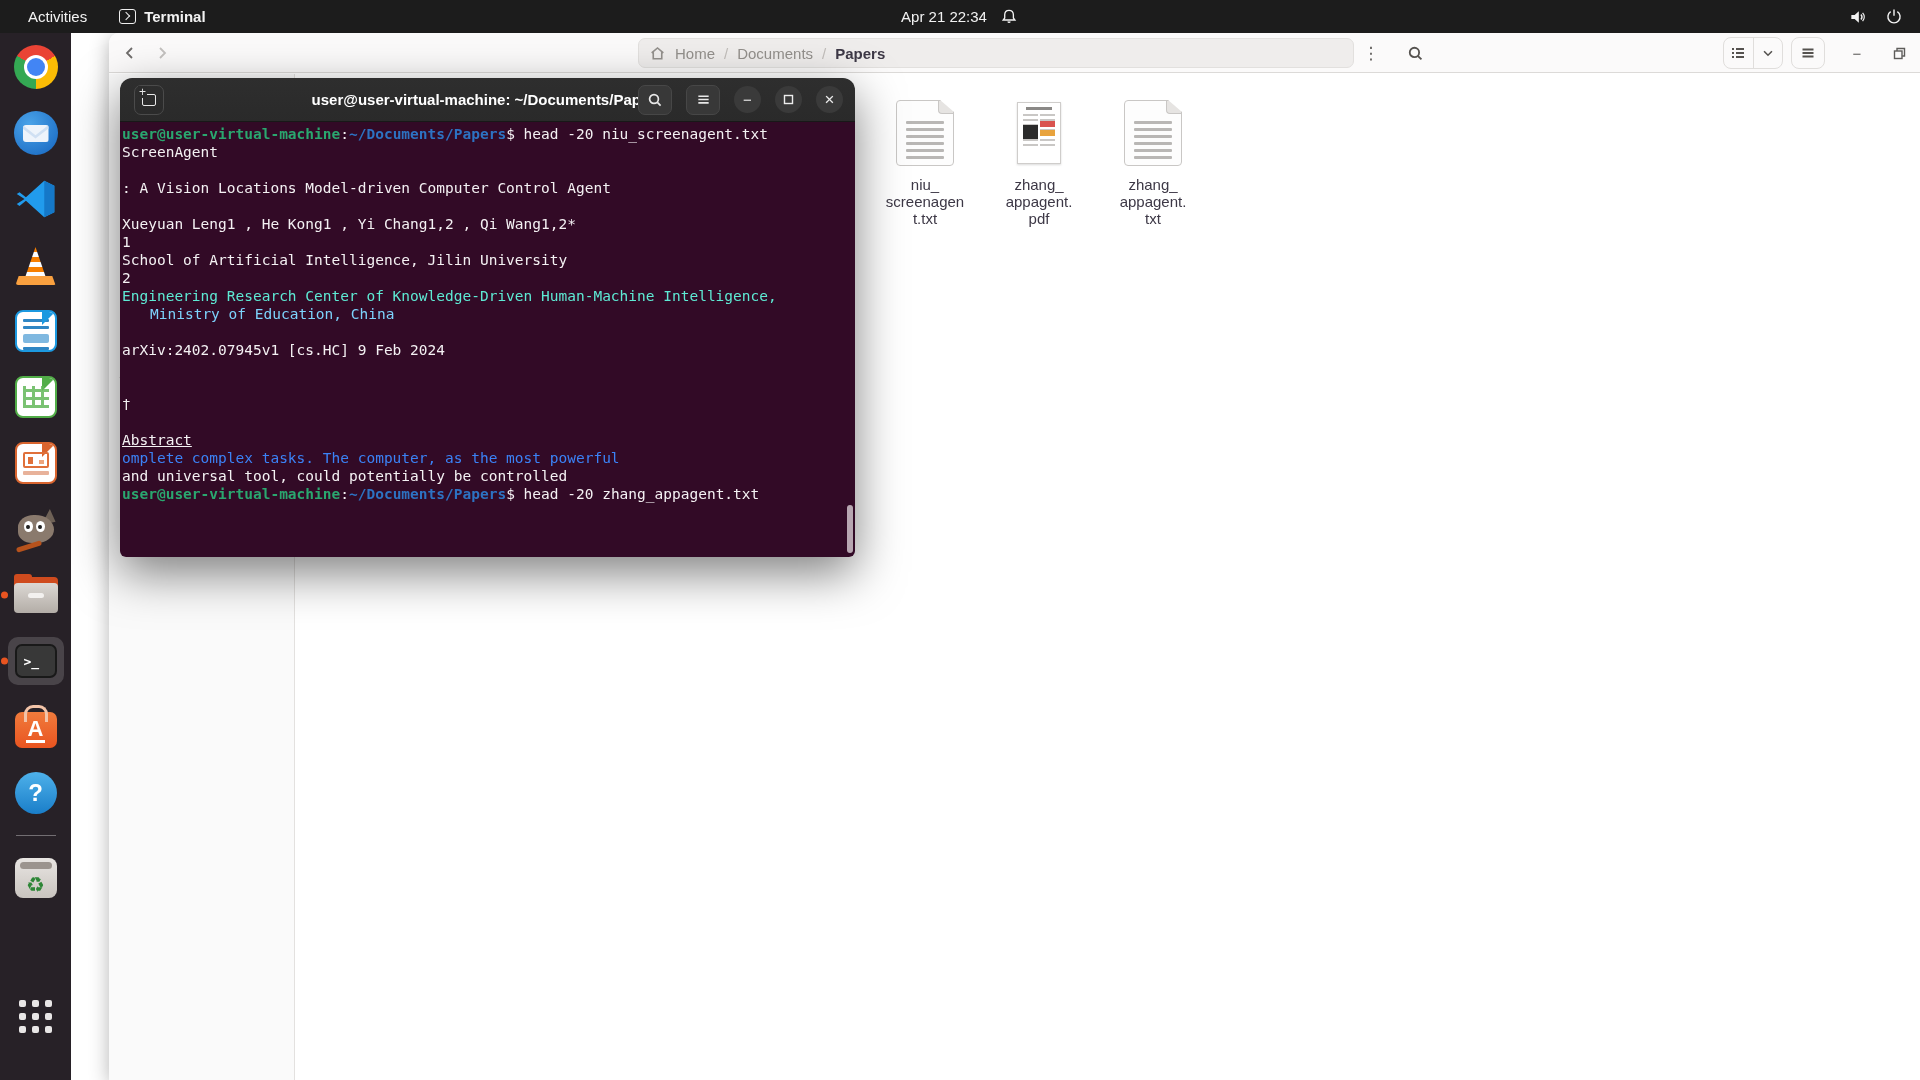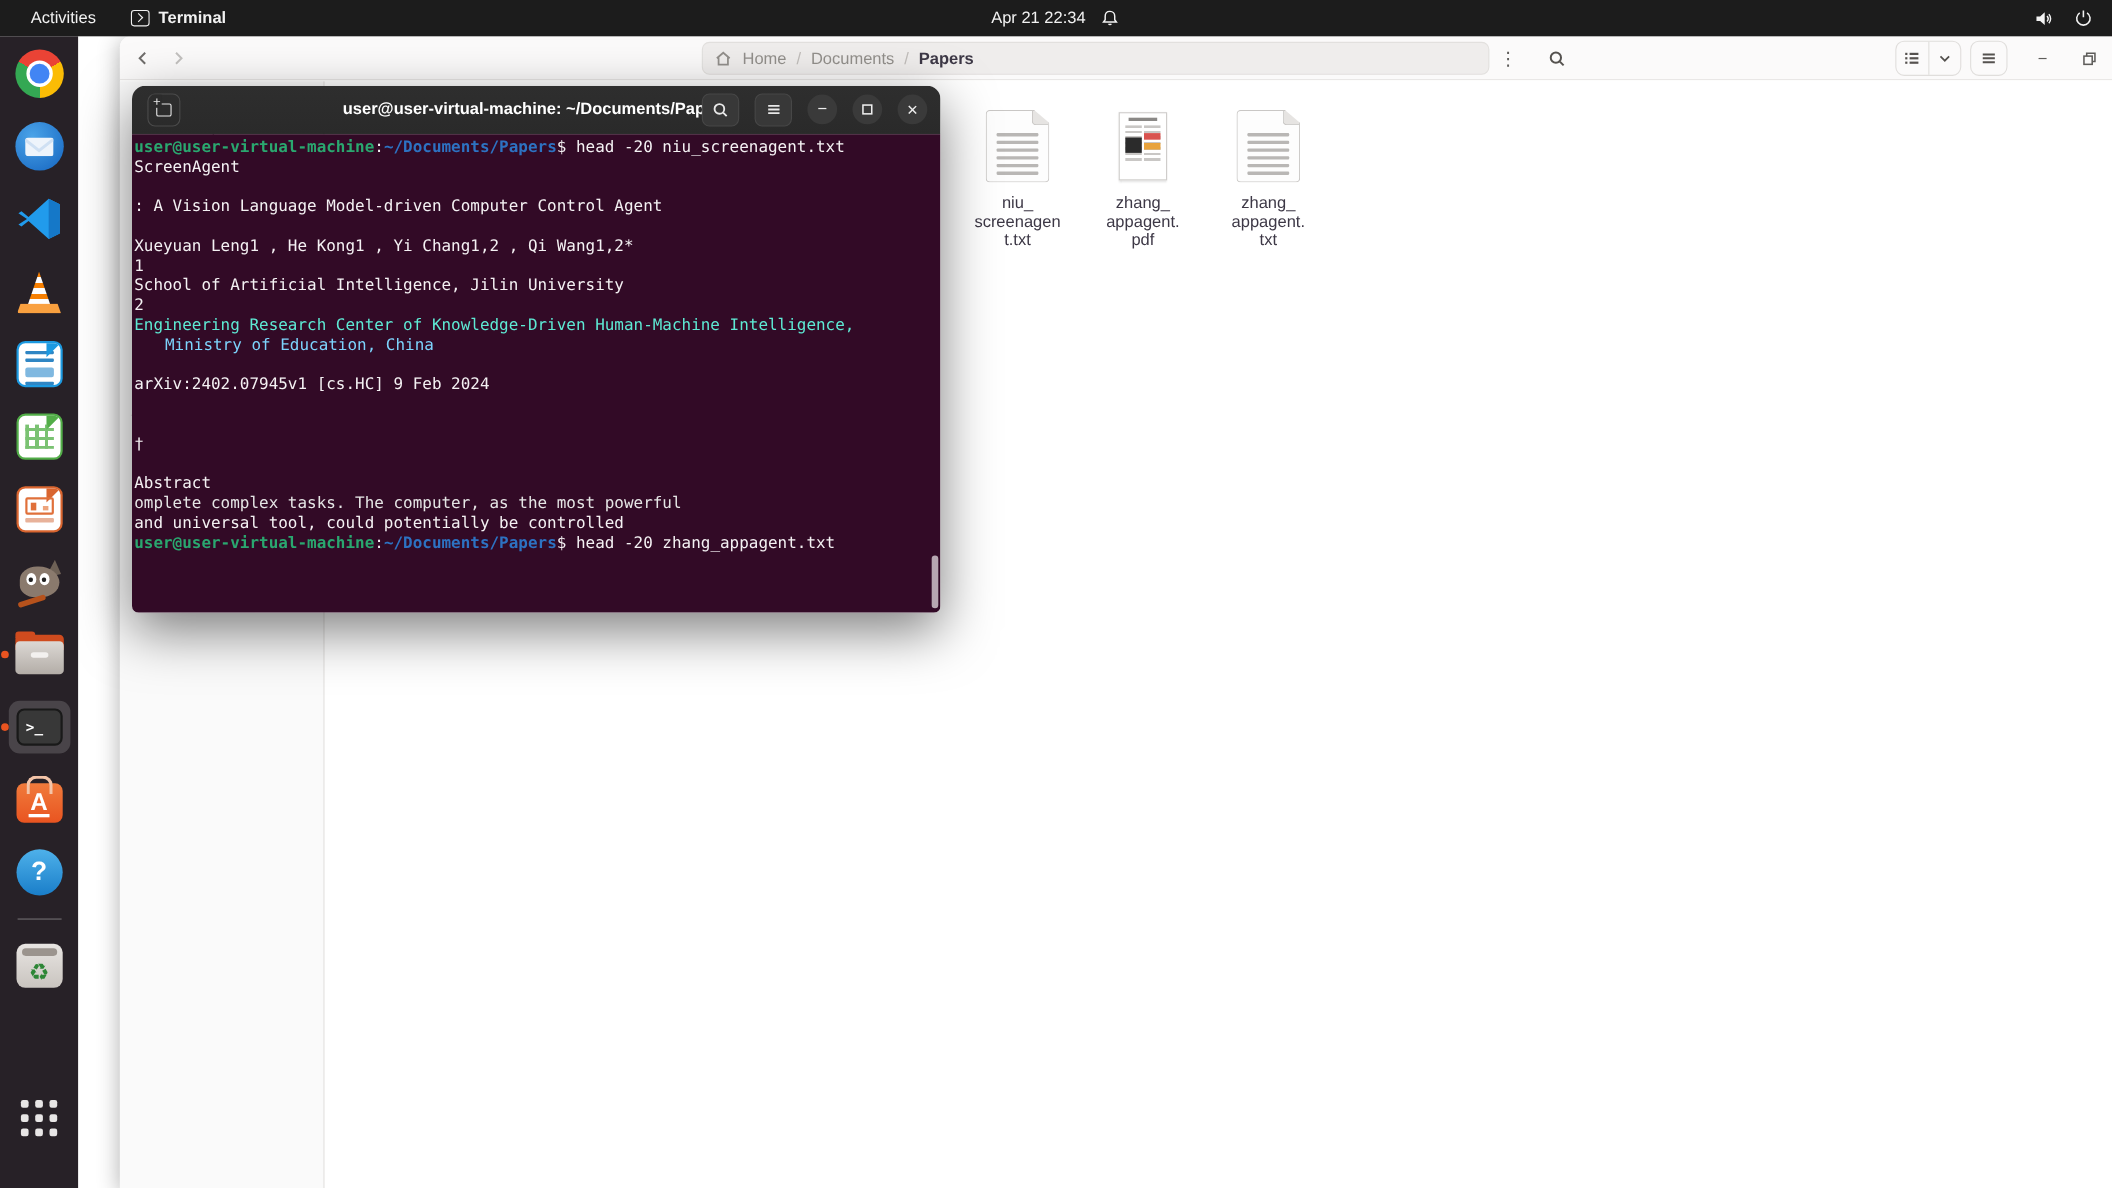--- a/index.html
+++ b/index.html
@@ -560,34 +560,34 @@
           </svg>
       </div>
       <div class="tw-circ" style="font-size:17px">×</div>
     </div>
   </div>
   <div class="tw-body">
     <div id="term-out">
         <div class="tl"><span style="color: rgb(42, 167, 111); font-weight: bold;">user@user-virtual-machine</span><span style="color: rgb(244, 241, 243);">:</span><span style="color: rgb(45, 114, 194); font-weight: bold;">~/Documents/Papers</span><span style="color: rgb(244, 241, 243);">$ head -20 niu_screenagent.txt</span></div>
         <div class="tl"><span style="color: rgb(244, 241, 243);">ScreenAgent</span></div>
         <div class="tl">&nbsp;</div>
-        <div class="tl"><span style="color: rgb(244, 241, 243);">: A Vision Language Model-driven Computer Control Agent</span></div>
+        <div class="tl"><span style="color: rgb(244, 241, 243);">: A Vision Locations Model-driven Computer Control Agent</span></div>
         <div class="tl">&nbsp;</div>
         <div class="tl"><span style="color: rgb(244, 241, 243);">Xueyuan Leng1 , He Kong1 , Yi Chang1,2 , Qi Wang1,2*</span></div>
         <div class="tl"><span style="color: rgb(244, 241, 243);">1</span></div>
         <div class="tl"><span style="color: rgb(244, 241, 243);">School of Artificial Intelligence, Jilin University</span></div>
         <div class="tl"><span style="color: rgb(244, 241, 243);">2</span></div>
         <div class="tl"><span style="color: #5eead4;">Engineering Research Center of Knowledge-Driven Human-Machine Intelligence,</span></div>
         <div class="tl"><span style="color: #7dd3fc; padding-left: 28px;">Ministry of Education, China</span></div>
         <div class="tl">&nbsp;</div>
         <div class="tl"><span style="color: rgb(244, 241, 243);">arXiv:2402.07945v1 [cs.HC] 9 Feb 2024</span></div>
         <div class="tl">&nbsp;</div>
         <div class="tl">&nbsp;</div>
         <div class="tl"><span style="color: rgb(244, 241, 243);">†</span></div>
         <div class="tl">&nbsp;</div>
-        <div class="tl"><span style="color: rgb(244, 241, 243);">Abstract</span></div>
-        <div class="tl"><span style="color: #e5e5e5;">omplete complex tasks. The computer, as the most powerful</span></div>
+        <div class="tl"><span style="color: rgb(244, 241, 243); text-decoration: underline;">Abstract</span></div>
+        <div class="tl"><span style="color: #3b82f6;">omplete complex tasks. The computer, as the most powerful</span></div>
         <div class="tl"><span style="color: rgb(244, 241, 243);">and universal tool, could potentially be controlled</span></div>
         <div class="tl"><span style="color: rgb(42, 167, 111); font-weight: bold;">user@user-virtual-machine</span><span style="color: rgb(244, 241, 243);">:</span><span style="color: rgb(45, 114, 194); font-weight: bold;">~/Documents/Papers</span><span style="color: rgb(244, 241, 243);">$ head -20 zhang_appagent.txt</span></div>
       </div>
     <div class="term-scrollbar"></div>
   </div>
 </div>
 
 </body></html>

